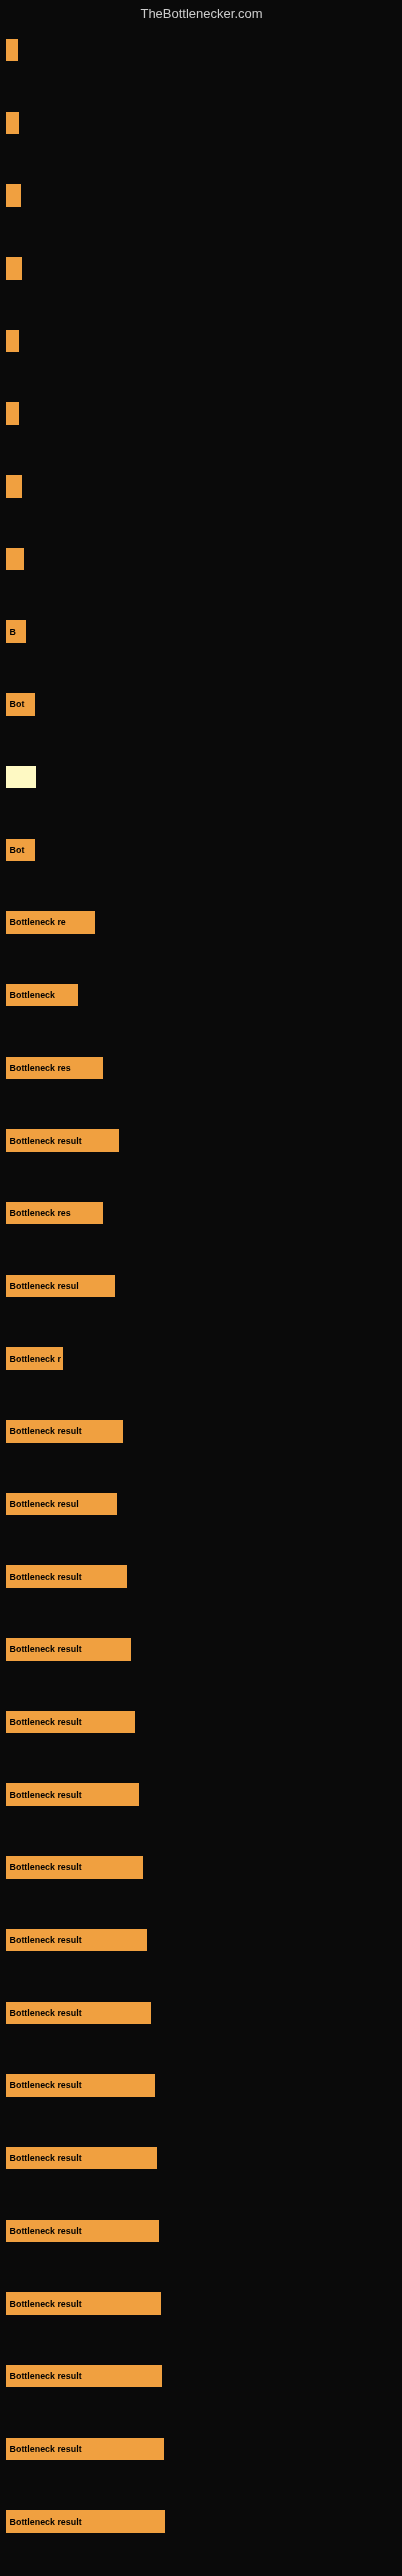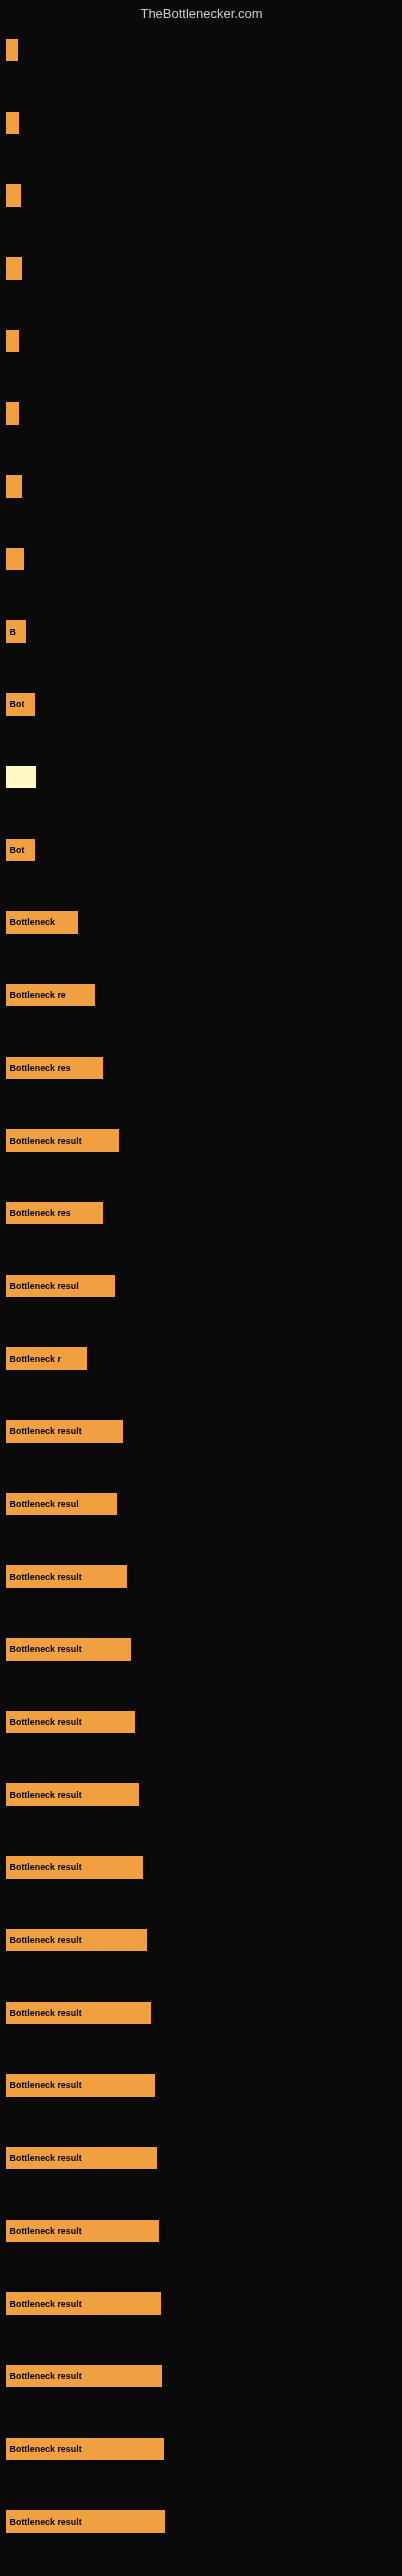--- a/index.html
+++ b/index.html
@@ -72,39 +72,39 @@
     <div class="bar-container" style="padding-bottom: 47px;">
       <div class="bar" style="width: 29px; background-color: rgb(240, 160, 64);">Bot</div>
     </div>
     <div class="bar-container" style="padding-bottom: 47px;">
       <div class="bar" style="width: 24px; background-color: #fef9c3; padding-left: 30px;">Bo</div>
     </div>
     <div class="bar-container" style="padding-bottom: 47px;">
       <div class="bar" style="width: 29px; background-color: rgb(240, 160, 64);">Bot</div>
     </div>
     <div class="bar-container" style="padding-bottom: 47px;">
-      <div class="bar" style="width: 72px; background-color: rgb(240, 160, 64);">Bottleneck</div>
+      <div class="bar" style="width: 89px; background-color: rgb(240, 160, 64);">Bottleneck re</div>
     </div>
     <div class="bar-container" style="padding-bottom: 47px;">
-      <div class="bar" style="width: 89px; background-color: rgb(240, 160, 64);">Bottleneck re</div>
+      <div class="bar" style="width: 72px; background-color: rgb(240, 160, 64);">Bottleneck</div>
     </div>
     <div class="bar-container" style="padding-bottom: 47px;">
       <div class="bar" style="width: 97px; background-color: rgb(240, 160, 64);">Bottleneck res</div>
     </div>
     <div class="bar-container" style="padding-bottom: 47px;">
       <div class="bar" style="width: 113px; background-color: rgb(240, 160, 64);">Bottleneck result</div>
     </div>
     <div class="bar-container" style="padding-bottom: 47px;">
       <div class="bar" style="width: 97px; background-color: rgb(240, 160, 64);">Bottleneck res</div>
     </div>
     <div class="bar-container" style="padding-bottom: 47px;">
       <div class="bar" style="width: 109px; background-color: rgb(240, 160, 64);">Bottleneck resul</div>
     </div>
     <div class="bar-container" style="padding-bottom: 47px;">
-      <div class="bar" style="width: 81px; background-color: rgb(240, 160, 64);">Bottleneck r</div>
+      <div class="bar" style="width: 57px; background-color: rgb(240, 160, 64);">Bottleneck r</div>
     </div>
     <div class="bar-container" style="padding-bottom: 47px;">
       <div class="bar" style="width: 117px; background-color: rgb(240, 160, 64);">Bottleneck result</div>
     </div>
     <div class="bar-container" style="padding-bottom: 47px;">
       <div class="bar" style="width: 111px; background-color: rgb(240, 160, 64);">Bottleneck resul</div>
     </div>
     <div class="bar-container" style="padding-bottom: 47px;">
       <div class="bar" style="width: 121px; background-color: rgb(240, 160, 64);">Bottleneck result</div>
     </div>

